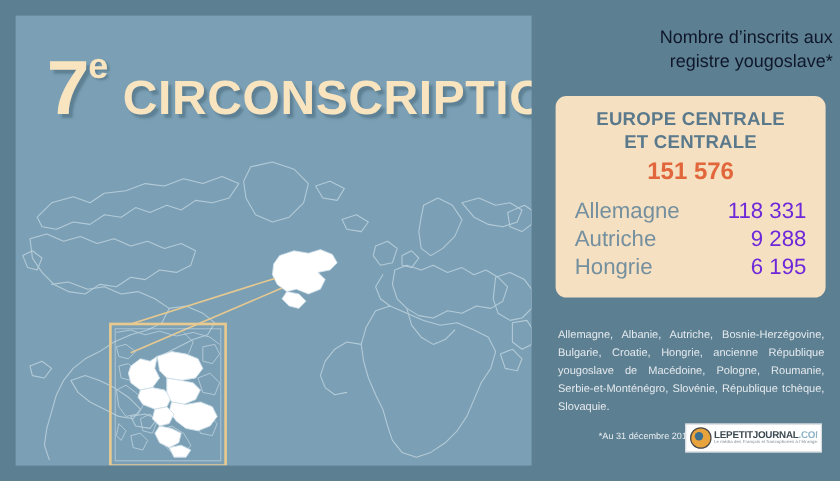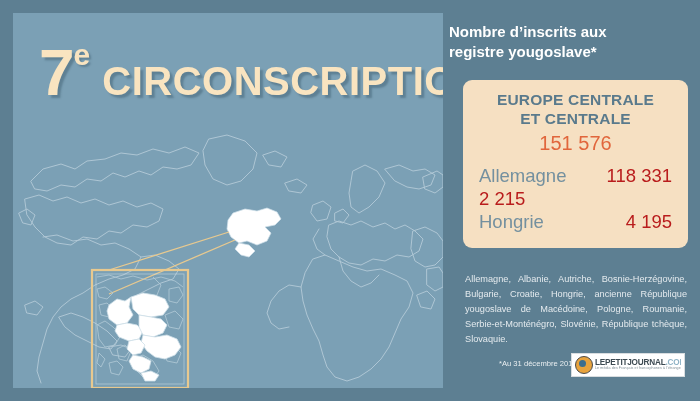--- a/index.html
+++ b/index.html
@@ -83,24 +83,24 @@
     top: 0;
     width: 257px;
     height: 401px;
   }
 
   #headline {
     position: absolute;
     left: 6px;
     top: 22px;
     width: 245px;
-    text-align: left;
-    color: #ffffff;
+    text-align: right;
+    color: #0f172a;
     font-size: 15px;
-    font-weight: bold;
+    font-weight: normal;
     line-height: 1.35;
   }
 
   #stat-card {
     position: absolute;
     left: 20px;
     top: 80px;
     width: 225px;
     height: 168px;
     background: #f6e0c2;
@@ -115,37 +115,38 @@
     font-weight: bold;
     line-height: 1.25;
     letter-spacing: 0.2px;
   }
   .card-total {
     text-align: center;
     color: #e1663c;
     font-size: 20px;
     line-height: 1.3;
     margin-top: 1px;
+    font-weight: bold;
   }
   .card-rows {
     margin-top: 9px;
   }
   .card-row {
     display: flex;
     align-items: flex-start;
     justify-content: space-between;
     margin-bottom: 1px;
     padding: 0 2px;
   }
   .row-label {
     color: #74909f;
     font-size: 18.5px;
   }
   .row-value {
-    color: #b91c1c;
+    color: #6d28d9;
     font-size: 18.5px;
   }
 
   #country-list {
     position: absolute;
     left: 22px;
     top: 272px;
     width: 222px;
     color: #e4eaee;
     font-size: 9.2px;
@@ -321,25 +322,26 @@
         <div>EUROPE CENTRALE</div>
         <div>ET CENTRALE</div>
       </div>
       <div class="card-total">151 576</div>
       <div class="card-rows">
         <div class="card-row">
           <span class="row-label">Allemagne</span>
           <span class="row-value">118 331</span>
         </div>
         <div class="card-row">
-          <span class="row-value">2 215</span>
+          <span class="row-label">Autriche</span>
+          <span class="row-value">9 288</span>
         </div>
         <div class="card-row">
           <span class="row-label">Hongrie</span>
-          <span class="row-value">4 195</span>
+          <span class="row-value">6 195</span>
         </div>
       </div>
     </div>
 
     <div id="country-list">Allemagne, Albanie, Autriche, Bosnie-Herzégovine, Bulgarie, Croatie, Hongrie, ancienne République yougoslave de Macédoine, Pologne, Roumanie, Serbie-et-Monténégro, Slovénie, République tchèque, Slovaquie.</div>
 
     <div id="footnote">
       <div>*Au 31 décembre 2016,</div>
     </div>
 

